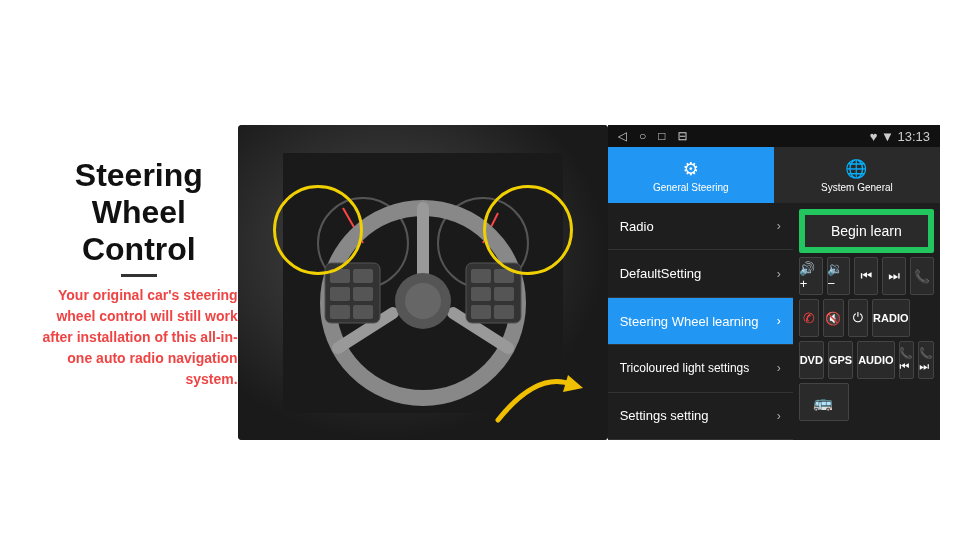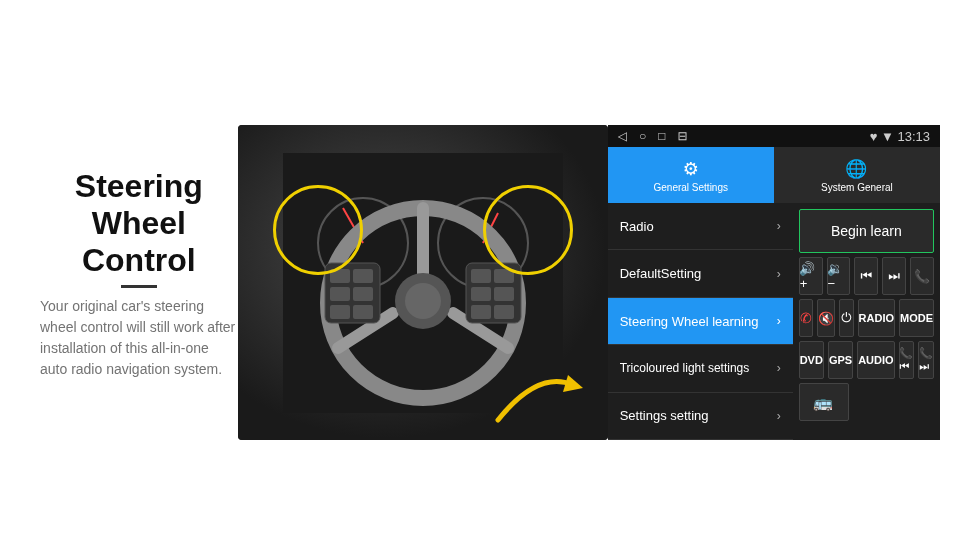--- a/index.html
+++ b/index.html
@@ -34,24 +34,25 @@
 
     .title-divider {
       width: 36px;
       height: 3px;
       background: #333;
       margin: 6px auto 8px;
     }
 
     .subtitle {
       font-size: 14px;
-      color: #737373;
-      text-align: left;
+      color: #ef4444;
+      text-align: right;
       max-width: 720px;
       line-height: 1.5;
+      font-weight: bold;
     }
 
     .content-area {
       display: flex;
       width: 100%;
       gap: 0;
       margin-top: 12px;
       flex: 1;
     }
 
@@ -242,21 +243,21 @@
     
     .begin-learn-row {
       display: flex;
       align-items: center;
       height: 44px;
     }
 
     .begin-learn-btn {
       flex: 1;
       background: #2a2a2a;
-      border: 1px solid #22c55e;
+      border: 6px solid #22c55e;
       color: #fff;
       font-size: 14px;
       display: flex;
       align-items: center;
       justify-content: center;
       height: 100%;
       cursor: pointer;
       border-radius: 2px;
     }
 
@@ -378,21 +379,21 @@
           <span class="status-icon">⊟</span>
         </div>
         <div class="status-bar-right">
           <span>♥ ▼ 13:13</span>
         </div>
       </div>
 
       <div class="tab-bar">
         <div class="tab-item active">
           <span class="tab-icon">⚙</span>
-          <span class="tab-label">General Settings</span>
+          <span class="tab-label">General Steering</span>
         </div>
         <div class="tab-item inactive">
           <span class="tab-icon">🌐</span>
           <span class="tab-label">System General</span>
         </div>
       </div>
 
       <div class="settings-area">
 
         <div class="menu-list">
@@ -448,23 +449,20 @@
             </div>
             <div class="ctrl-btn">
               <span>🔇</span>
             </div>
             <div class="ctrl-btn">
               <span>⏻</span>
             </div>
             <div class="ctrl-btn text-btn">
               <span>RADIO</span>
             </div>
-            <div class="ctrl-btn text-btn">
-              <span>MODE</span>
-            </div>
           </div>
 
           <div class="btn-grid">
             <div class="ctrl-btn text-btn">
               <span>DVD</span>
             </div>
             <div class="ctrl-btn text-btn">
               <span>GPS</span>
             </div>
             <div class="ctrl-btn text-btn">

